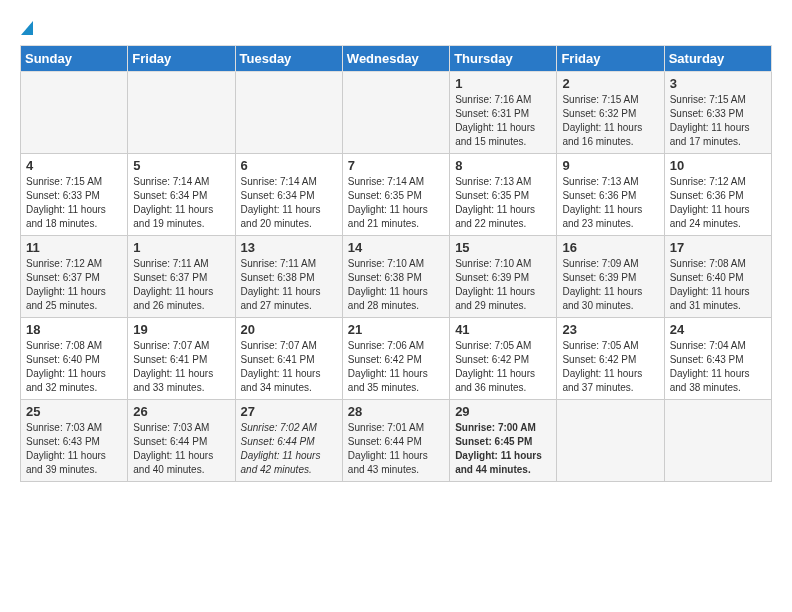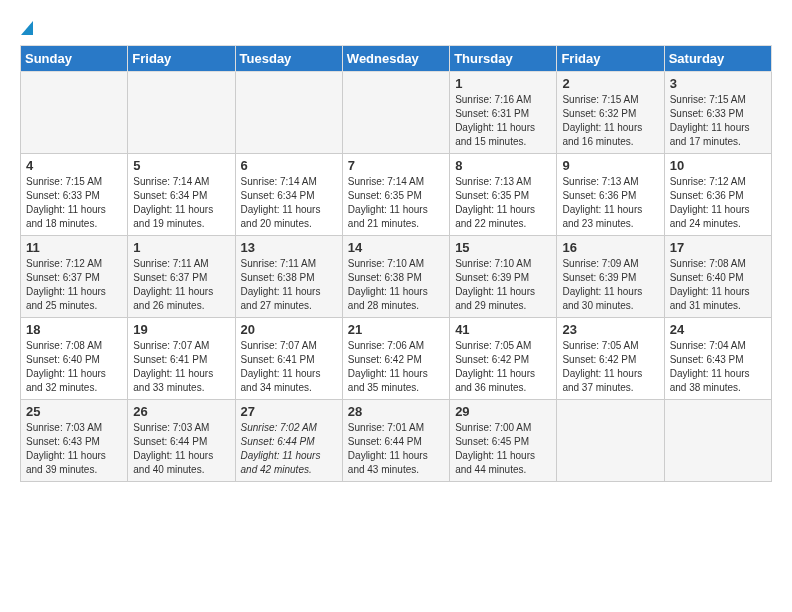--- a/index.html
+++ b/index.html
@@ -307,21 +307,21 @@
 Daylight: 11 hours and 42 minutes.</div>
           </td>
           <td>
             <div class="day-num">28</div>
             <div class="day-info" style="white-space: pre-line;">Sunrise: 7:01 AM
 Sunset: 6:44 PM
 Daylight: 11 hours and 43 minutes.</div>
           </td>
           <td>
             <div class="day-num">29</div>
-            <div class="day-info" style="white-space: pre-line;">Sunrise: 7:00 AM
+            <div class="day-info" style="white-space: pre-line; font-weight: bold;">Sunrise: 7:00 AM
 Sunset: 6:45 PM
 Daylight: 11 hours and 44 minutes.</div>
           </td>
           <td class="empty-cell"></td>
           <td class="empty-cell"></td>
         </tr>
       </tbody>
   </table>
 </div>
 

